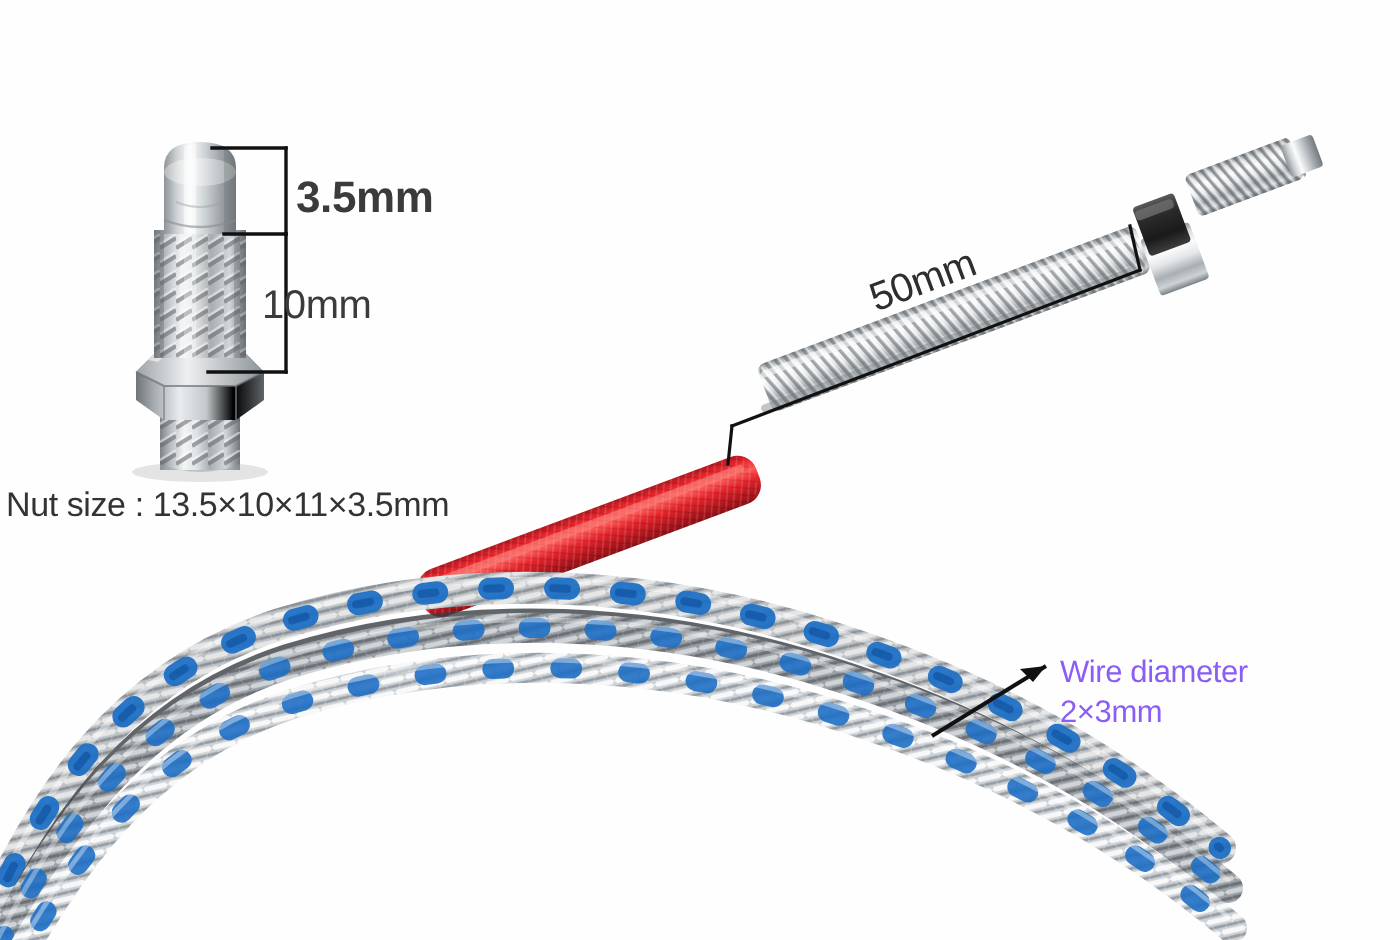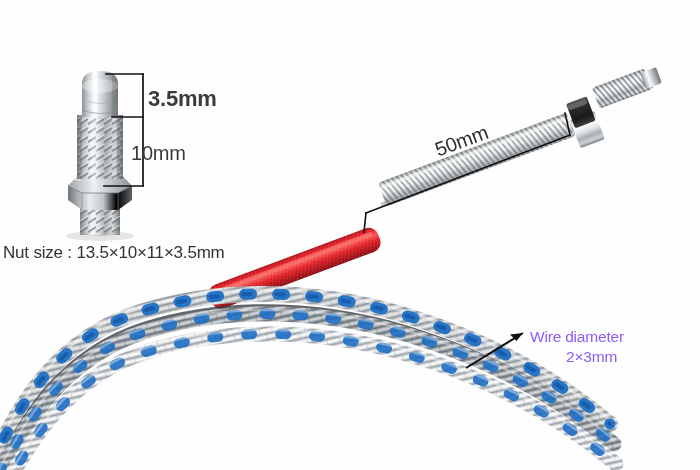--- a/index.html
+++ b/index.html
@@ -21,21 +21,21 @@
   #lbl-35{ left:148px; top:86px; font-size:22px;font-weight:bold; }
   #lbl-10{ left:131px; top:142px; font-size:20px; }
   #lbl-nut{ left:3px; top:243px; font-size:17px; color:#333; }
   #lbl-50{
     left:432px; top:140px; font-size:20px;
     transform-origin:left top;
     transform:rotate(-20.5deg);
     color:#2e2e2e;
   }
   #lbl-wire{ left:530px; top:327px; font-size:15.5px; line-height:20px; color:#8b5cf6;}
-  #lbl-wire .l2{display:block;margin-left:36px;}
+  #lbl-wire .l2{display:block;}
 </style>
 </head>
 <body>
 
 <svg id="stage" viewBox="0 0 700 470" xmlns="http://www.w3.org/2000/svg">
   <defs>
 
     <linearGradient id="gMetalV" x1="0" y1="0" x2="1" y2="0">
       <stop offset="0" stop-color="#7d8387"></stop>
       <stop offset="0.12" stop-color="#b4b9bc"></stop>

